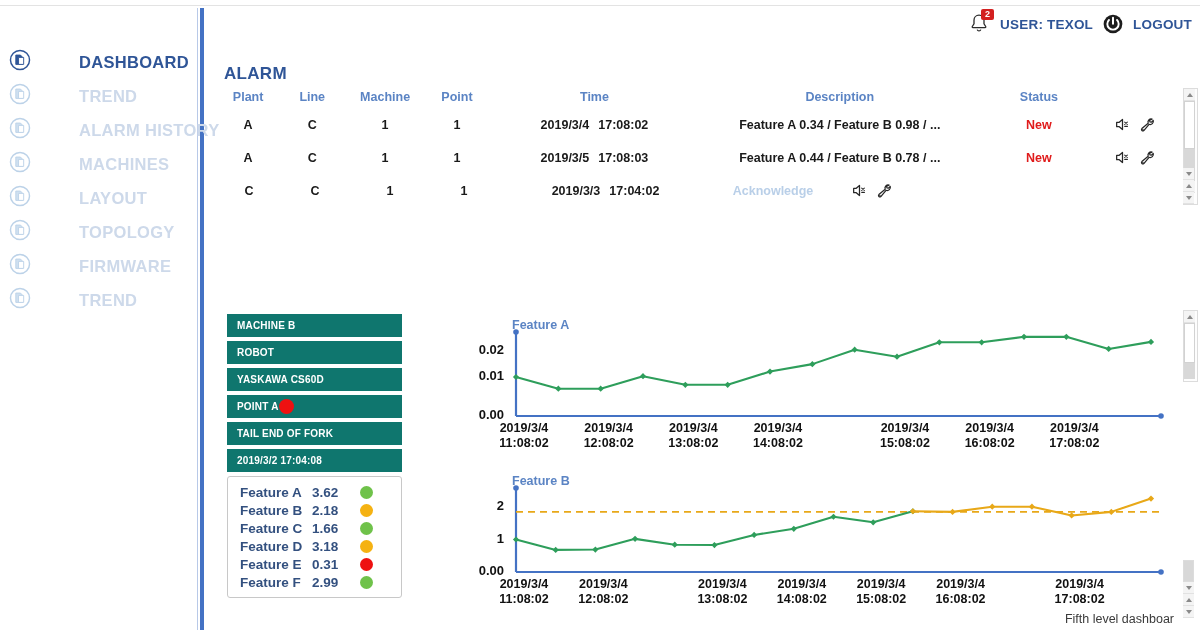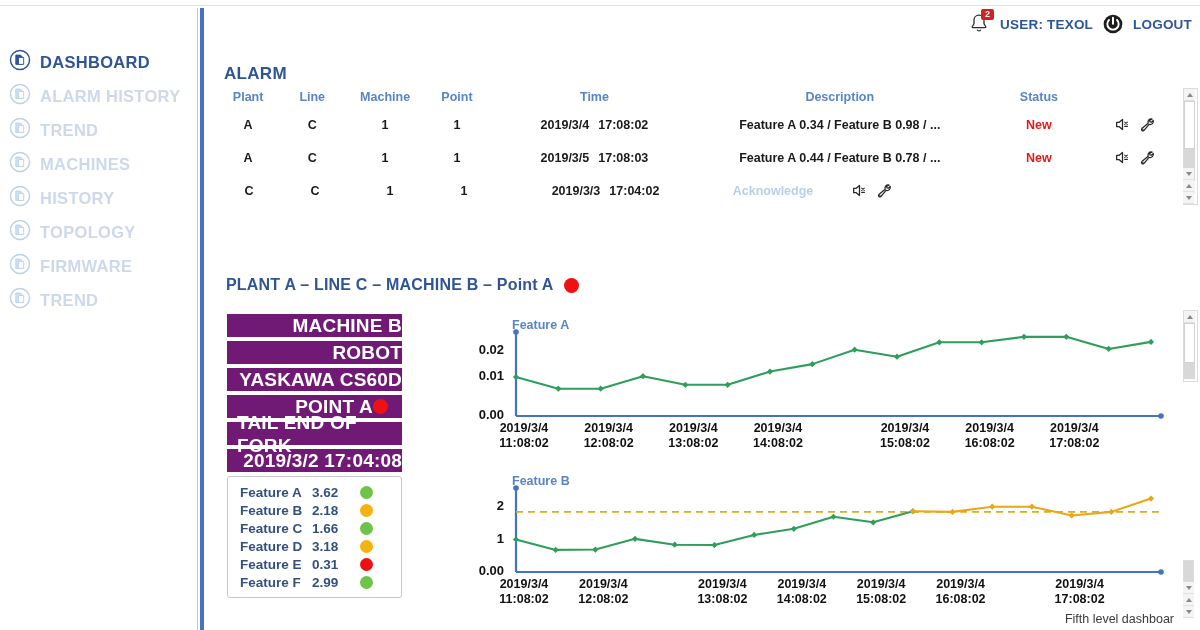--- a/index.html
+++ b/index.html
@@ -26,21 +26,21 @@
     font-size:9px;font-weight:bold;line-height:11px;min-width:11px;height:11px;
     border-radius:2px;text-align:center;padding:0 1px;
   }
   .user-label{color:#2f5597;font-weight:bold;font-size:13.5px;letter-spacing:.2px;white-space:nowrap;}
   .logout-label{color:#2f5597;font-weight:bold;font-size:13.5px;letter-spacing:.2px;white-space:nowrap;}
   .power-icon{width:22px;height:22px;}
 
   
   .sidebar{position:absolute;left:0;top:45px;width:196px;}
   .nav-item{display:flex;align-items:center;gap:9px;height:34px;padding-left:9px;cursor:pointer;}
-  .nav-label{font-size:16.5px;font-weight:bold;letter-spacing:.3px;color:#cdd9ea;white-space:nowrap;}
+  .nav-label{font-size:16.5px;font-weight:bold;letter-spacing:.3px;color:#cdd9ea;white-space:nowrap;margin-left:39px;}
   .nav-item.active .nav-label{color:#2f5597;}
   .nav-icon{width:22px;height:22px;flex:0 0 22px;}
 
   
   .alarm-title{position:absolute;left:224px;top:64px;font-size:17px;font-weight:bold;color:#2f5597;letter-spacing:.3px;}
 
   .alarm-table{position:absolute;left:218px;top:86px;width:955px;}
   .alarm-head{display:flex;align-items:center;height:22px;}
   .alarm-head div{font-size:12.5px;font-weight:bold;color:#5b84c4;text-align:center;}
   .alarm-row{display:flex;align-items:center;height:33px;}
@@ -68,23 +68,23 @@
   .arw-dn{border-top:4px solid #8a8a8a;}
 
   
   .bc-title{position:absolute;left:226px;top:276px;font-size:16px;font-weight:bold;color:#2f5597;letter-spacing:.2px;
             display:flex;align-items:center;gap:10px;}
   .dot{width:15px;height:15px;border-radius:50%;display:inline-block;}
   .dot-red{background:#ee1111;}
 
   
   .mpanel{position:absolute;left:227px;top:314px;width:175px;}
-  .mrow{background:#701a75;color:#ffffff;font-size:19px;font-weight:bold;
+  .mrow{background:#0f766e;color:#ffffff;font-size:10px;font-weight:bold;
         height:23px;line-height:23px;padding:0 0 0 10px;margin-bottom:4px;
-        box-shadow:0 1px 0 rgba(255,255,255,.85);display:flex;align-items:center;justify-content:flex-end;}
+        box-shadow:0 1px 0 rgba(255,255,255,.85);display:flex;align-items:center;justify-content:flex-start;}
   .mrow span.txt{letter-spacing:.2px;}
   .mrow .dot{margin-right:14px;}
   .mfeat{border:1px solid #c8c8c8;border-radius:3px;background:#fff;padding:6px 0 6px 0;margin-top:2px;}
   .frow{display:flex;align-items:center;height:18px;padding-left:12px;}
   .fname{width:72px;font-size:13.5px;font-weight:bold;color:#33507f;}
   .fval{width:48px;font-size:13.5px;font-weight:bold;color:#33507f;}
   .fdot{width:13px;height:13px;border-radius:50%;}
 
   
   .chart{position:absolute;}
@@ -127,45 +127,45 @@
             <path d="M10.4 9.2h5.6v7.6h-5.6z" fill="#ffffff" stroke="#2f5597" stroke-width="1"></path>
           </svg></span>
         <span class="nav-label">DASHBOARD</span>
       </div>
       <div class="nav-item">
         <span><svg class="nav-icon" viewBox="0 0 24 24">
             <circle cx="12" cy="12" r="10.4" fill="none" stroke="#bcd2e8" stroke-width="1.6"></circle>
             <path d="M7.4 6.6h5.1l2.6 2.6v7.6H7.4z" fill="#cfe0f0" stroke="#bcd2e8" stroke-width="1"></path>
             <path d="M10.4 9.2h5.6v7.6h-5.6z" fill="#ffffff" stroke="#bcd2e8" stroke-width="1"></path>
           </svg></span>
+        <span class="nav-label">TREND</span>
+      </div>
+      <div class="nav-item">
+        <span><svg class="nav-icon" viewBox="0 0 24 24">
+            <circle cx="12" cy="12" r="10.4" fill="none" stroke="#bcd2e8" stroke-width="1.6"></circle>
+            <path d="M7.4 6.6h5.1l2.6 2.6v7.6H7.4z" fill="#cfe0f0" stroke="#bcd2e8" stroke-width="1"></path>
+            <path d="M10.4 9.2h5.6v7.6h-5.6z" fill="#ffffff" stroke="#bcd2e8" stroke-width="1"></path>
+          </svg></span>
         <span class="nav-label">ALARM HISTORY</span>
       </div>
       <div class="nav-item">
         <span><svg class="nav-icon" viewBox="0 0 24 24">
             <circle cx="12" cy="12" r="10.4" fill="none" stroke="#bcd2e8" stroke-width="1.6"></circle>
             <path d="M7.4 6.6h5.1l2.6 2.6v7.6H7.4z" fill="#cfe0f0" stroke="#bcd2e8" stroke-width="1"></path>
             <path d="M10.4 9.2h5.6v7.6h-5.6z" fill="#ffffff" stroke="#bcd2e8" stroke-width="1"></path>
           </svg></span>
-        <span class="nav-label">TREND</span>
-      </div>
-      <div class="nav-item">
-        <span><svg class="nav-icon" viewBox="0 0 24 24">
-            <circle cx="12" cy="12" r="10.4" fill="none" stroke="#bcd2e8" stroke-width="1.6"></circle>
-            <path d="M7.4 6.6h5.1l2.6 2.6v7.6H7.4z" fill="#cfe0f0" stroke="#bcd2e8" stroke-width="1"></path>
-            <path d="M10.4 9.2h5.6v7.6h-5.6z" fill="#ffffff" stroke="#bcd2e8" stroke-width="1"></path>
-          </svg></span>
         <span class="nav-label">MACHINES</span>
       </div>
       <div class="nav-item">
         <span><svg class="nav-icon" viewBox="0 0 24 24">
             <circle cx="12" cy="12" r="10.4" fill="none" stroke="#bcd2e8" stroke-width="1.6"></circle>
             <path d="M7.4 6.6h5.1l2.6 2.6v7.6H7.4z" fill="#cfe0f0" stroke="#bcd2e8" stroke-width="1"></path>
             <path d="M10.4 9.2h5.6v7.6h-5.6z" fill="#ffffff" stroke="#bcd2e8" stroke-width="1"></path>
           </svg></span>
-        <span class="nav-label">HISTORY</span>
+        <span class="nav-label">LAYOUT</span>
       </div>
       <div class="nav-item">
         <span><svg class="nav-icon" viewBox="0 0 24 24">
             <circle cx="12" cy="12" r="10.4" fill="none" stroke="#bcd2e8" stroke-width="1.6"></circle>
             <path d="M7.4 6.6h5.1l2.6 2.6v7.6H7.4z" fill="#cfe0f0" stroke="#bcd2e8" stroke-width="1"></path>
             <path d="M10.4 9.2h5.6v7.6h-5.6z" fill="#ffffff" stroke="#bcd2e8" stroke-width="1"></path>
           </svg></span>
         <span class="nav-label">TOPOLOGY</span>
       </div>
       <div class="nav-item">
@@ -277,24 +277,20 @@
         <i class="arw arw-dn"></i>
       </div>
     <div class="sb-btn">
         <i class="arw arw-up"></i>
       </div>
     <div class="sb-btn">
         <i class="arw arw-dn"></i>
       </div>
   </div>
 
-  <div class="bc-title">
-    <span>PLANT A – LINE C – MACHINE B – Point A</span>
-    <span class="dot dot-red"></span>
-  </div>
 
   <div class="mpanel">
     <div id="mpanel-rows">
         <div class="mrow">
           <span class="txt">MACHINE B</span>
           <span></span>
         </div>
         <div class="mrow">
           <span class="txt">ROBOT</span>
           <span></span>

